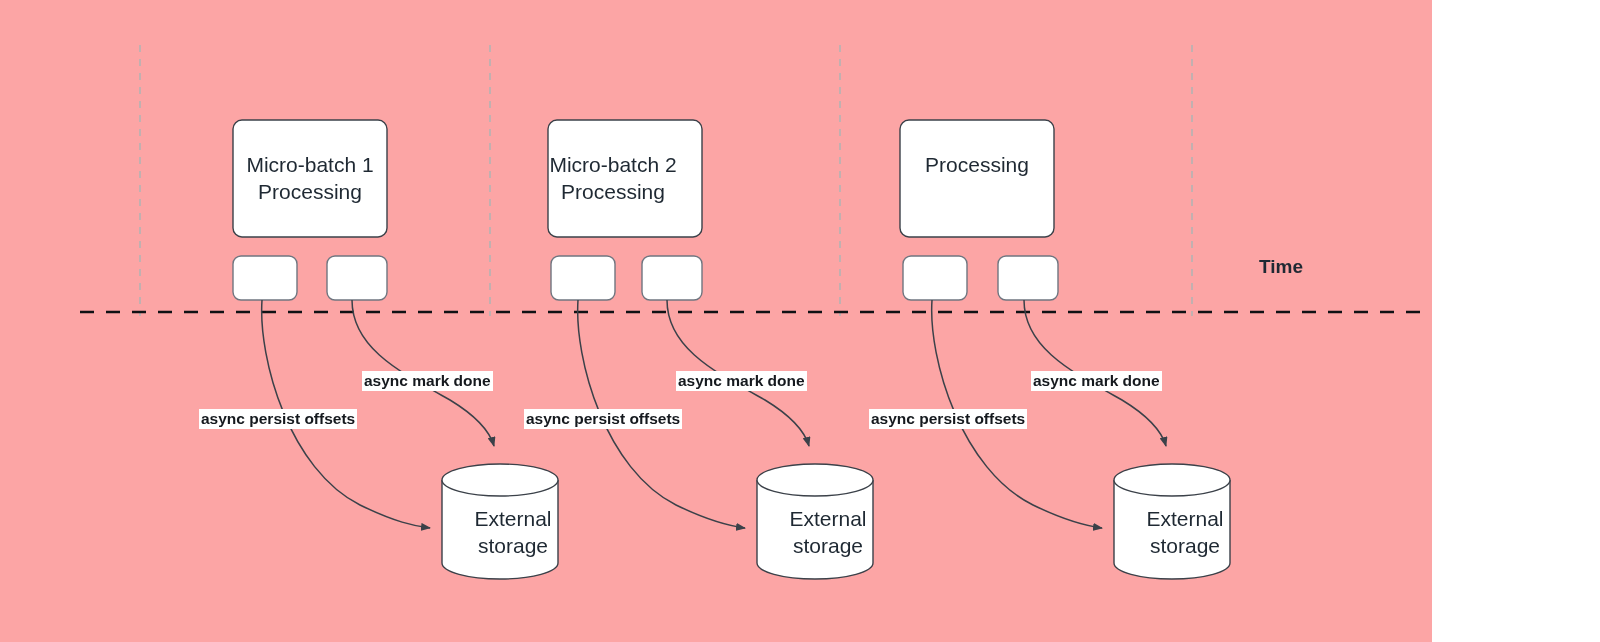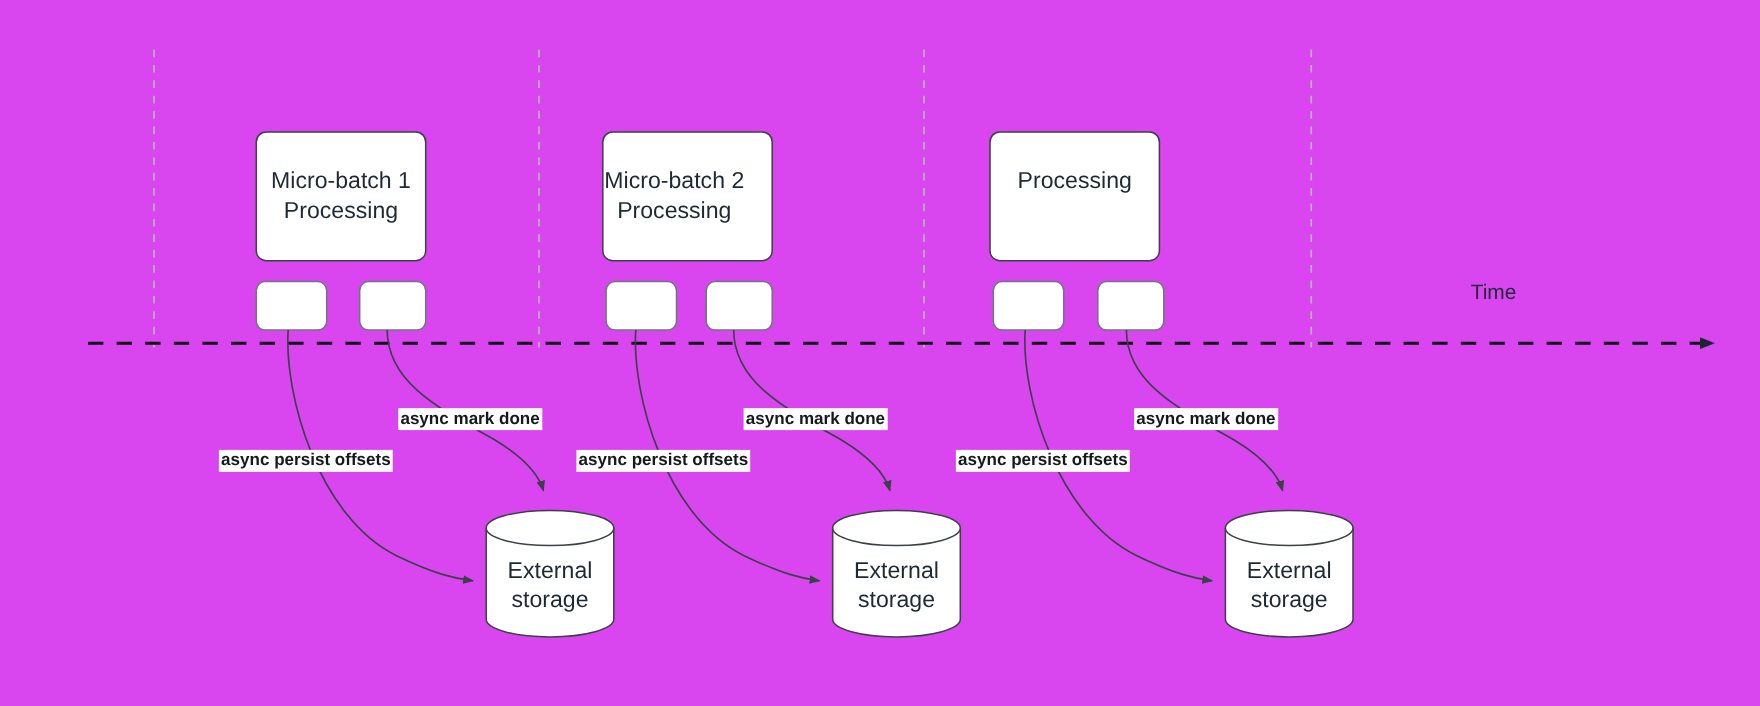--- a/index.html
+++ b/index.html
@@ -2,23 +2,23 @@
 <html><head>
 <meta charset="utf-8">
 <style>
   html, body {
     margin: 0;
     padding: 0;
     background: #ffffff;
   }
   #canvas {
     position: relative;
-    width: 1600px;
+    width: 1432px;
     height: 642px;
-    background: #d946ef;
+    background: #fca5a5;
     font-family: "Liberation Sans", sans-serif;
     overflow: hidden;
   }
   svg.layer {
     position: absolute;
     left: 0;
     top: 0;
     width: 1600px;
     height: 642px;
   }
@@ -30,20 +30,21 @@
   }
   .box-label {
     font-size: 21px;
     text-align: center;
     color: #1f2933;
   }
   .cyl-label {
     font-size: 21px;
     text-align: center;
     color: #1f2933;
+    margin-left: 13px;
   }
   .edge-label {
     font-size: 15.5px;
     font-weight: bold;
     color: #15191e;
     background: #ffffff;
     padding: 0 2px;
   }
   .time-label {
     font-size: 19px;
@@ -144,15 +145,15 @@
   <div class="txt box-label" style="left:900px; top:152px; width:154px;">
     <div>Processing</div>
   </div>
   <div class="txt cyl-label" style="left:1114px; top:506px; width:116px;">
     <div>External</div>
     <div>storage</div>
   </div>
   <div class="txt edge-label" style="left:869px; top:409px;">async persist offsets</div>
   <div class="txt edge-label" style="left:1031px; top:371px;">async mark done</div>
 
-  <div class="txt time-label" style="left:1337px; top:255px;">Time</div>
+  <div class="txt time-label" style="left:1259px; top:255px;font-weight:bold;">Time</div>
 
 </div>
 
 </body></html>

